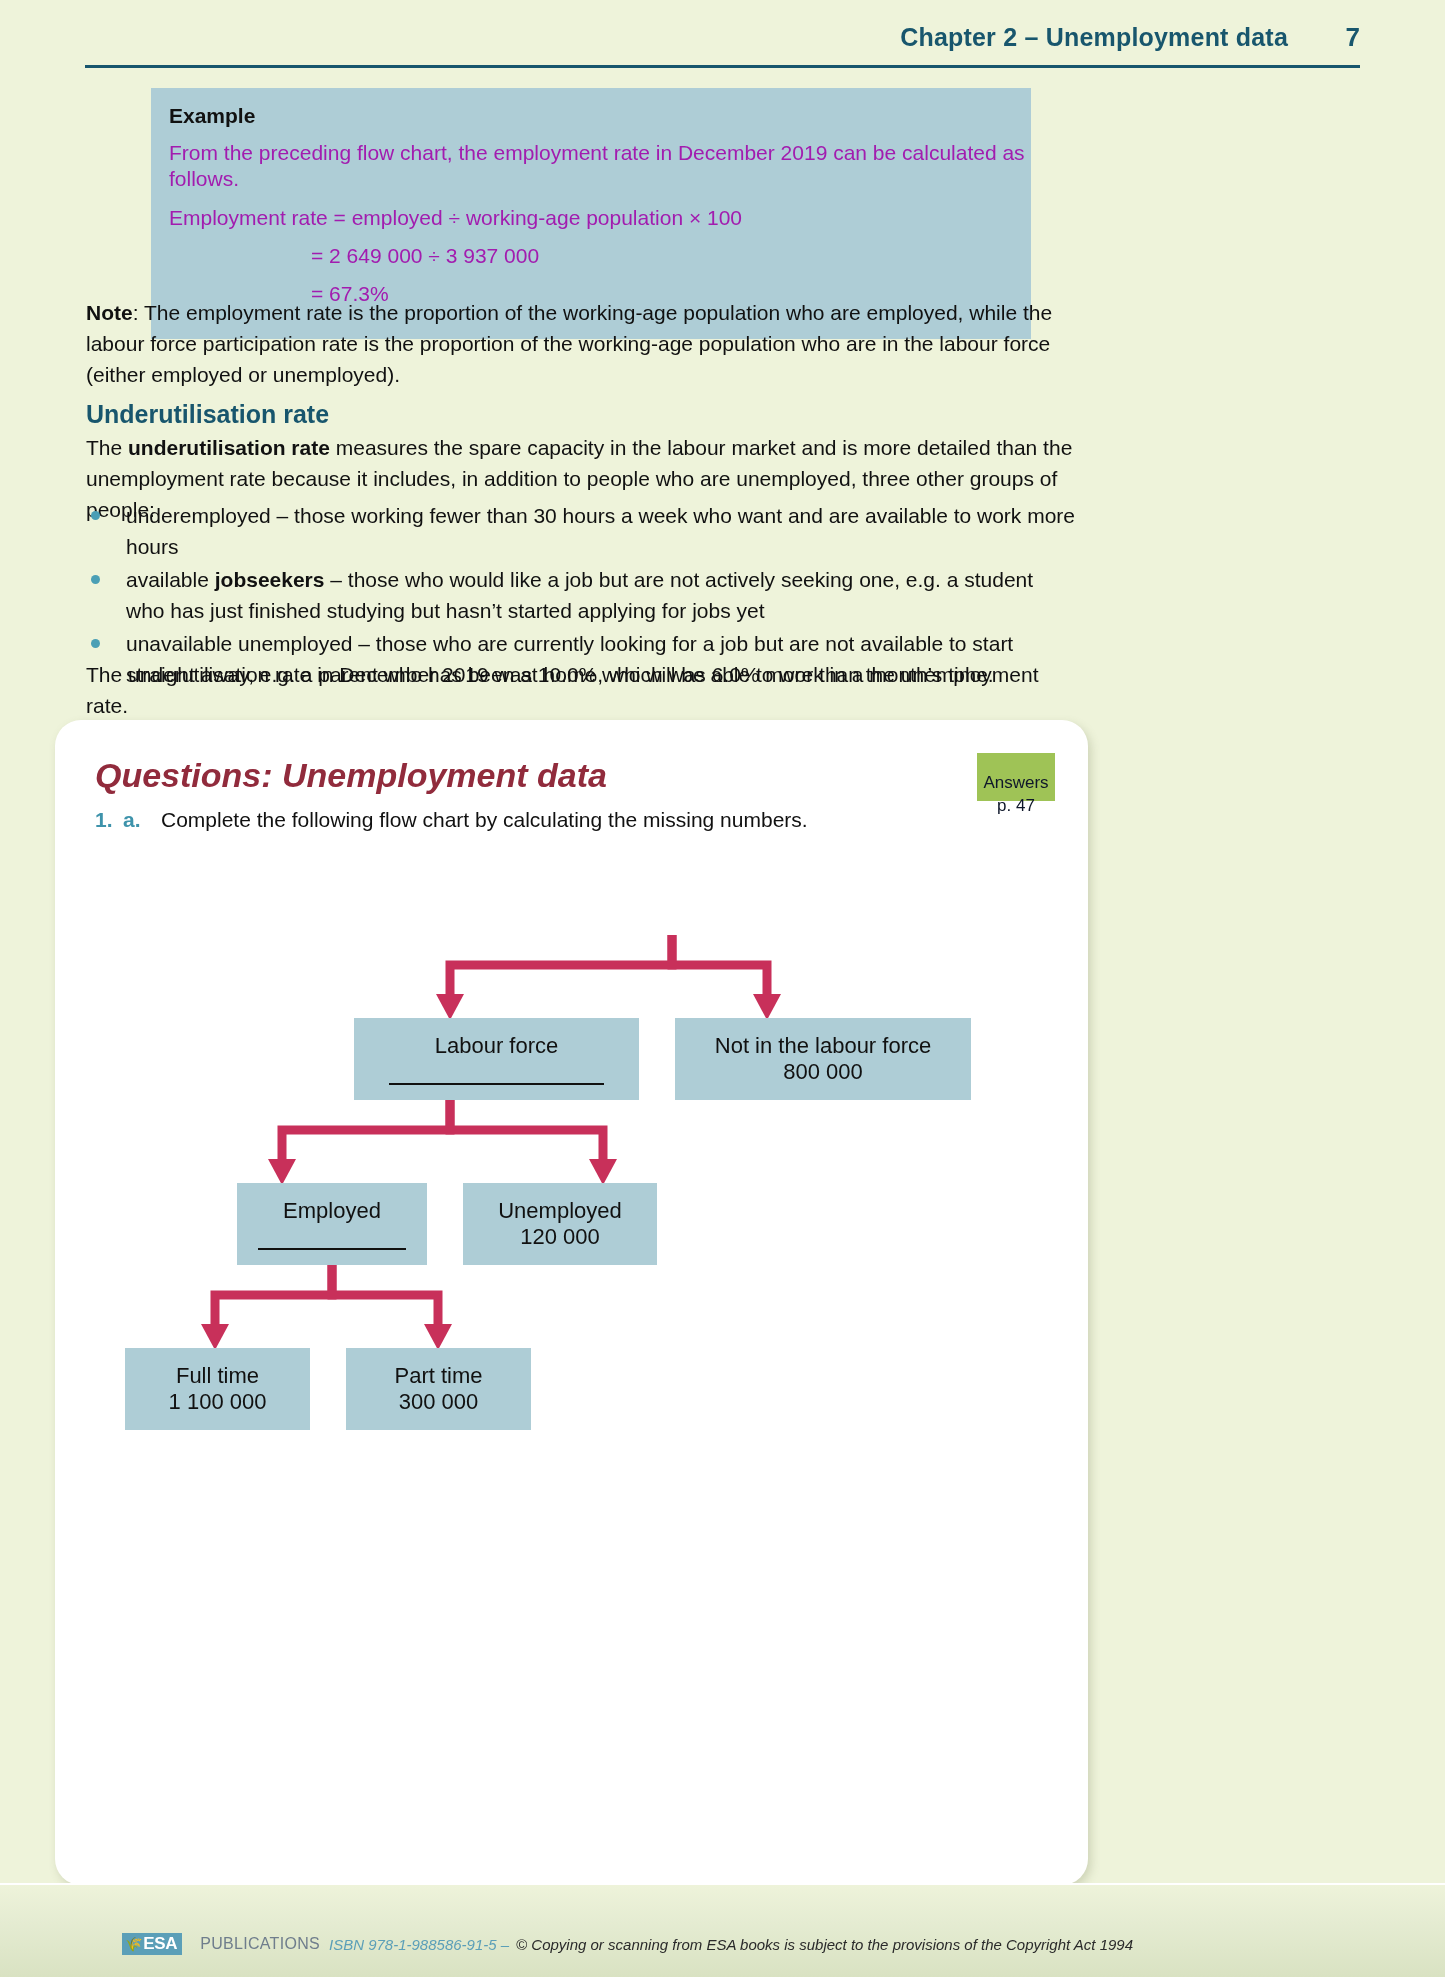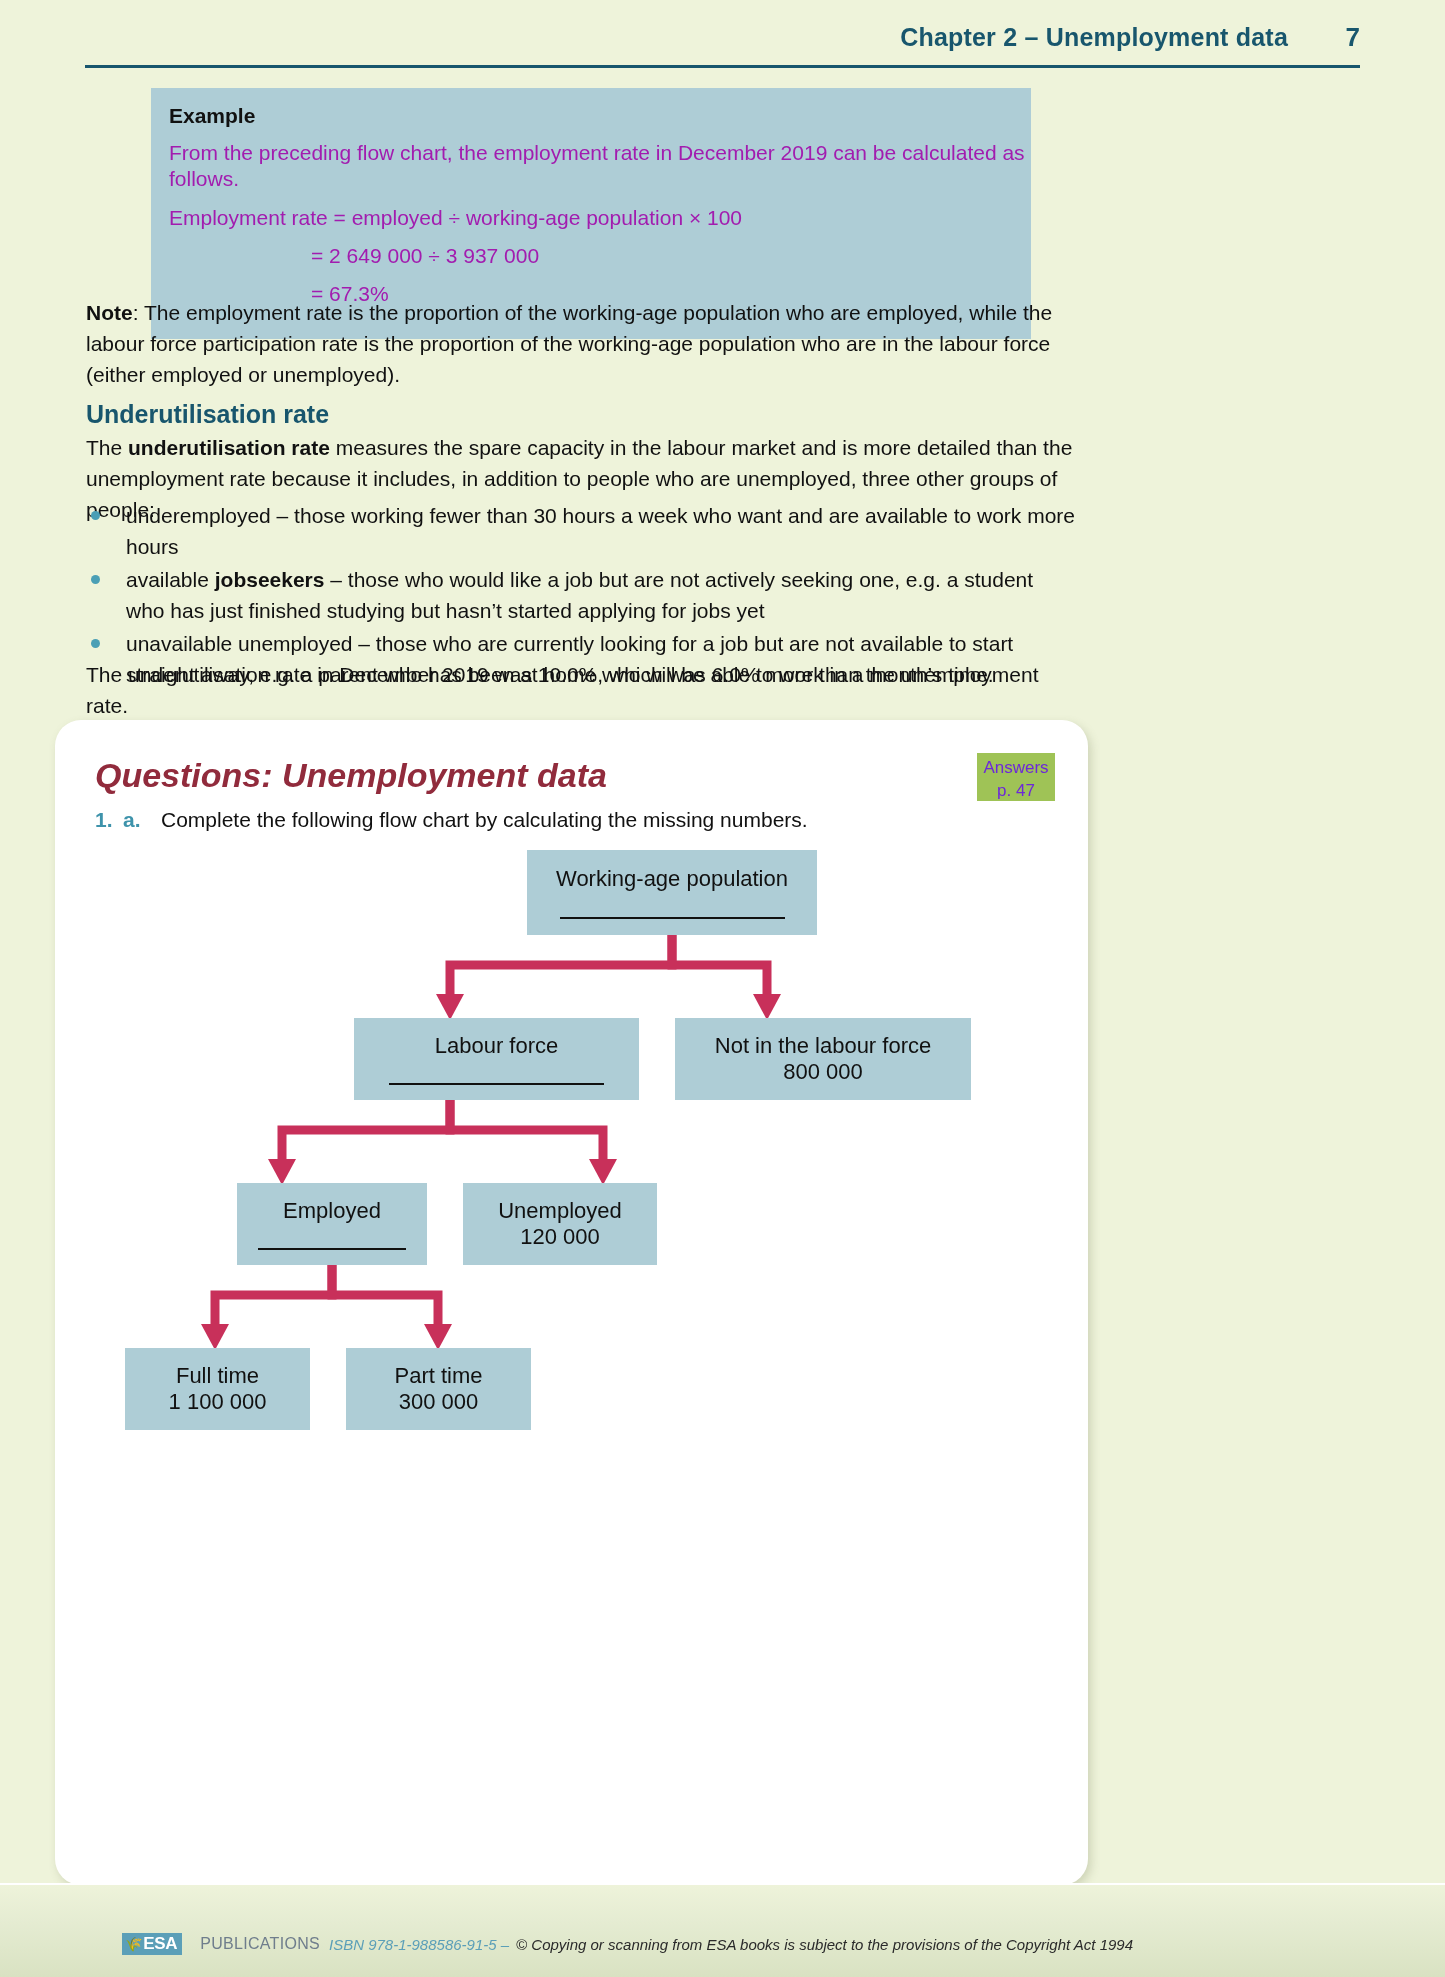--- a/index.html
+++ b/index.html
@@ -85,23 +85,23 @@
     position:absolute;left:55px;top:720px;width:1033px;height:1165px;
     background:#ffffff;border-radius:26px;
     box-shadow:3px 4px 10px rgba(90,100,60,.22);
   }
   .q-title{
     position:absolute;left:40px;top:36px;
     font-size:34px;font-style:italic;font-weight:bold;color:#912b3c;
   }
   .answers-badge{
     position:absolute;right:33px;top:33px;width:78px;height:48px;
-    background:#9fc356;color:#6d28d9;
+    background:#9fc356;color:#0f172a;
     font-size:17px;line-height:23px;text-align:center;
-    padding-top:3px;box-sizing:border-box;
+    padding-top:18px;box-sizing:border-box;
   }
   .q-line{
     position:absolute;left:40px;top:88px;
     font-size:21px;color:#111;
   }
   .q-num{color:#3e93ab;font-weight:bold;display:inline-block;width:28px;}
   .q-alpha{color:#3e93ab;font-weight:bold;display:inline-block;width:38px;}
 
   
   .flow{position:absolute;left:0;top:0;width:1033px;height:1165px;}
@@ -207,24 +207,20 @@
         <path d="M 395 380 L 395 410 L 548 410 L 548 443" stroke="#c8305a" stroke-width="9" fill="none"></path>
         <polygon points="227,465 213,439 241,439" fill="#c8305a"></polygon>
         <polygon points="548,465 534,439 562,439" fill="#c8305a"></polygon>
 
         <path d="M 277 545 L 277 575 L 160 575 L 160 608" stroke="#c8305a" stroke-width="9" fill="none"></path>
         <path d="M 277 545 L 277 575 L 383 575 L 383 608" stroke="#c8305a" stroke-width="9" fill="none"></path>
         <polygon points="160,630 146,604 174,604" fill="#c8305a"></polygon>
         <polygon points="383,630 369,604 397,604" fill="#c8305a"></polygon>
       </svg>
 
-      <div class="node" style="left:472px;top:130px;width:290px;height:85px;">
-        <div class="lbl">Working-age population</div>
-        <div class="blank" style="width:225px;"></div>
-      </div>
 
       <div class="node" style="left:299px;top:298px;width:285px;height:82px;">
         <div class="lbl">Labour force</div>
         <div class="blank" style="width:215px;"></div>
       </div>
 
       <div class="node" style="left:620px;top:298px;width:296px;height:82px;">
         <div class="lbl">Not in the labour force</div>
         <div class="val">800 000</div>
       </div>

